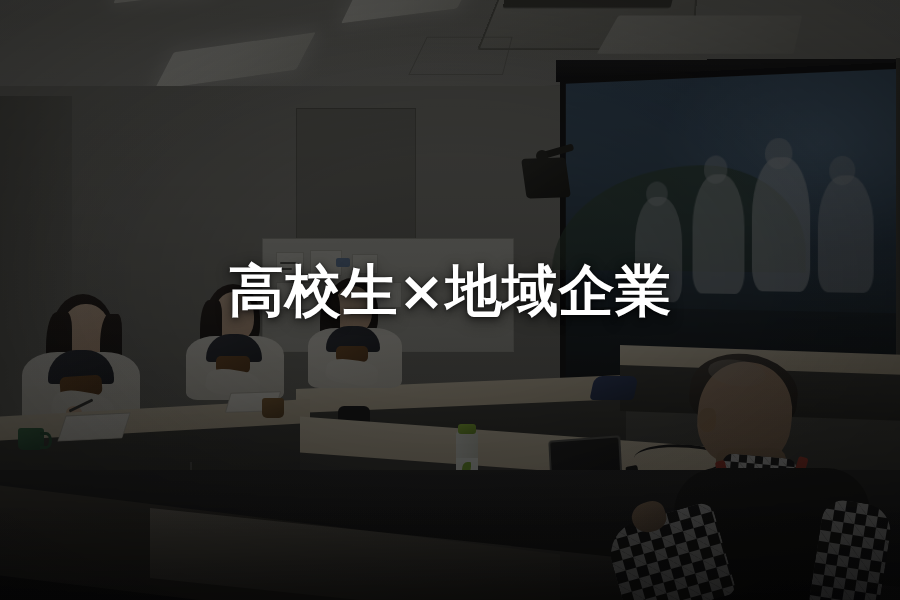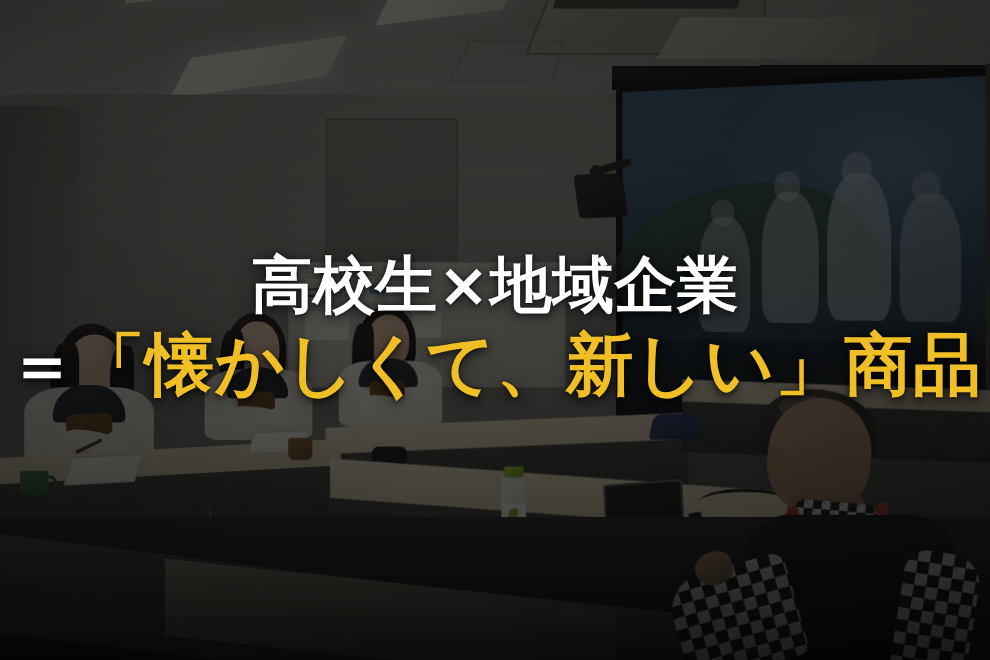--- a/index.html
+++ b/index.html
@@ -590,18 +590,15 @@
     </div>
 
     <div class="warm-tint"></div>
     <div class="darken"></div>
     <div class="vignette"></div>
     <div class="bottom-fade"></div>
   </div>
 
   <div class="title-block">
     <div class="line line1">高校生×地域企業</div>
-    <div class="line line2">
-      <span class="eq">＝</span><span class="ylw">「懐かしくて、新しい」商品</span>
-    </div>
   </div>
 
 </div>
 
 </body></html>

